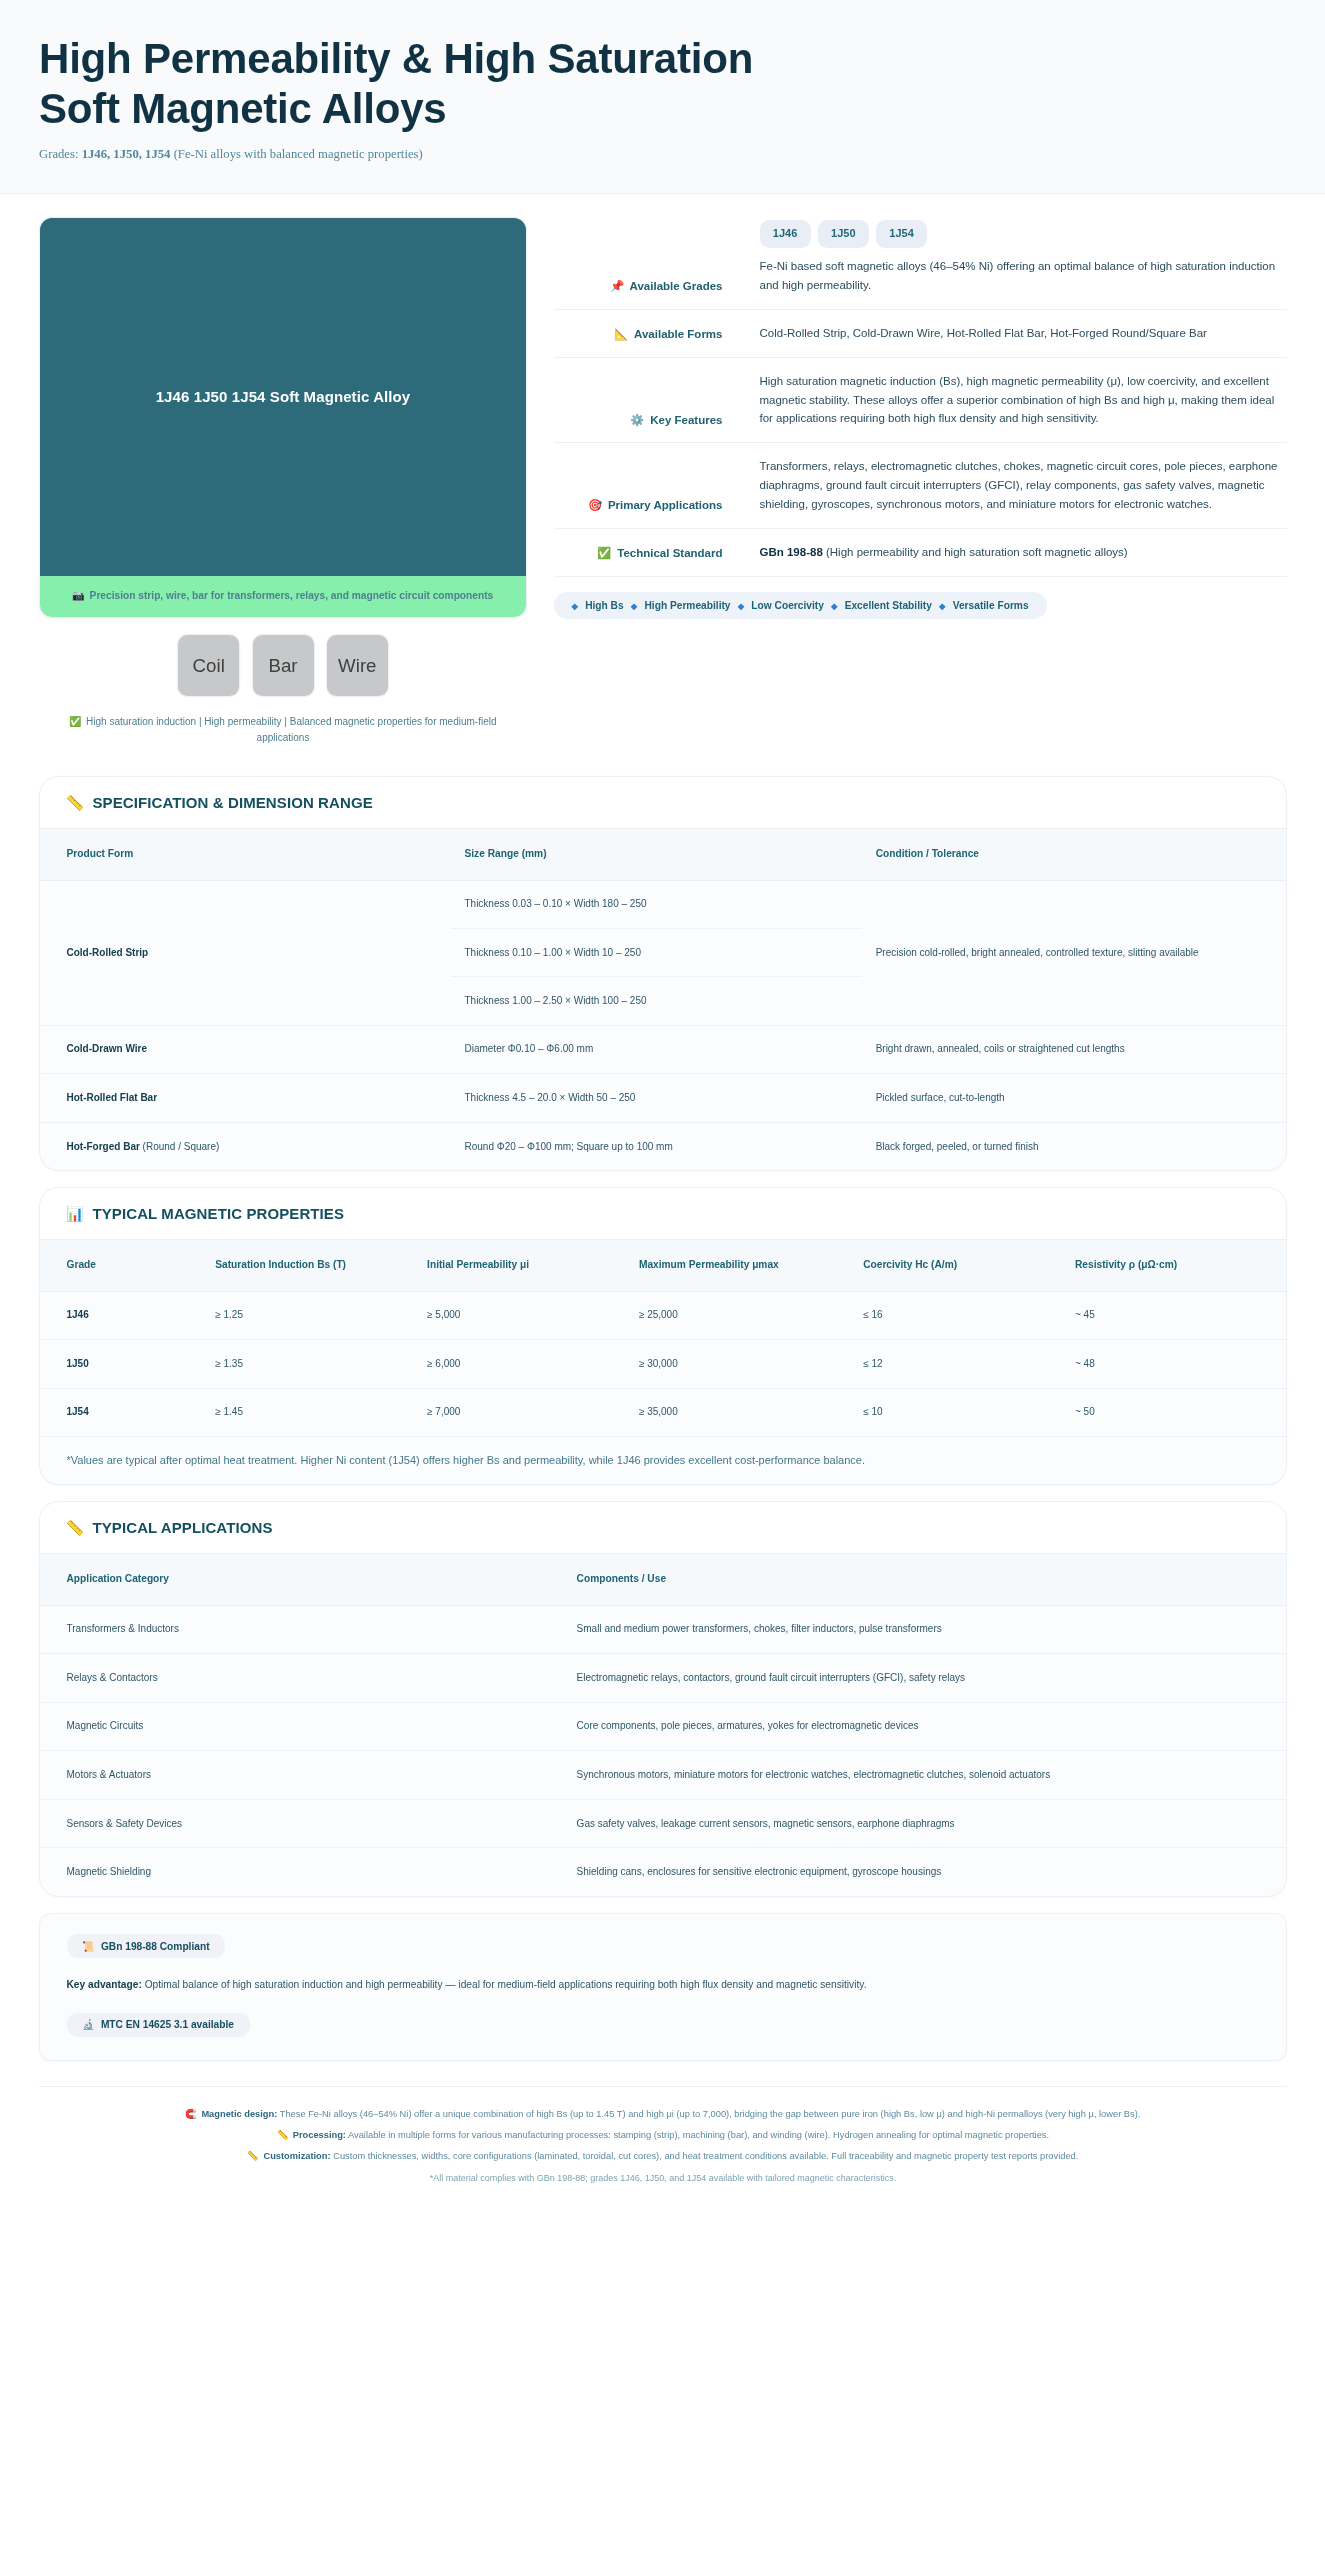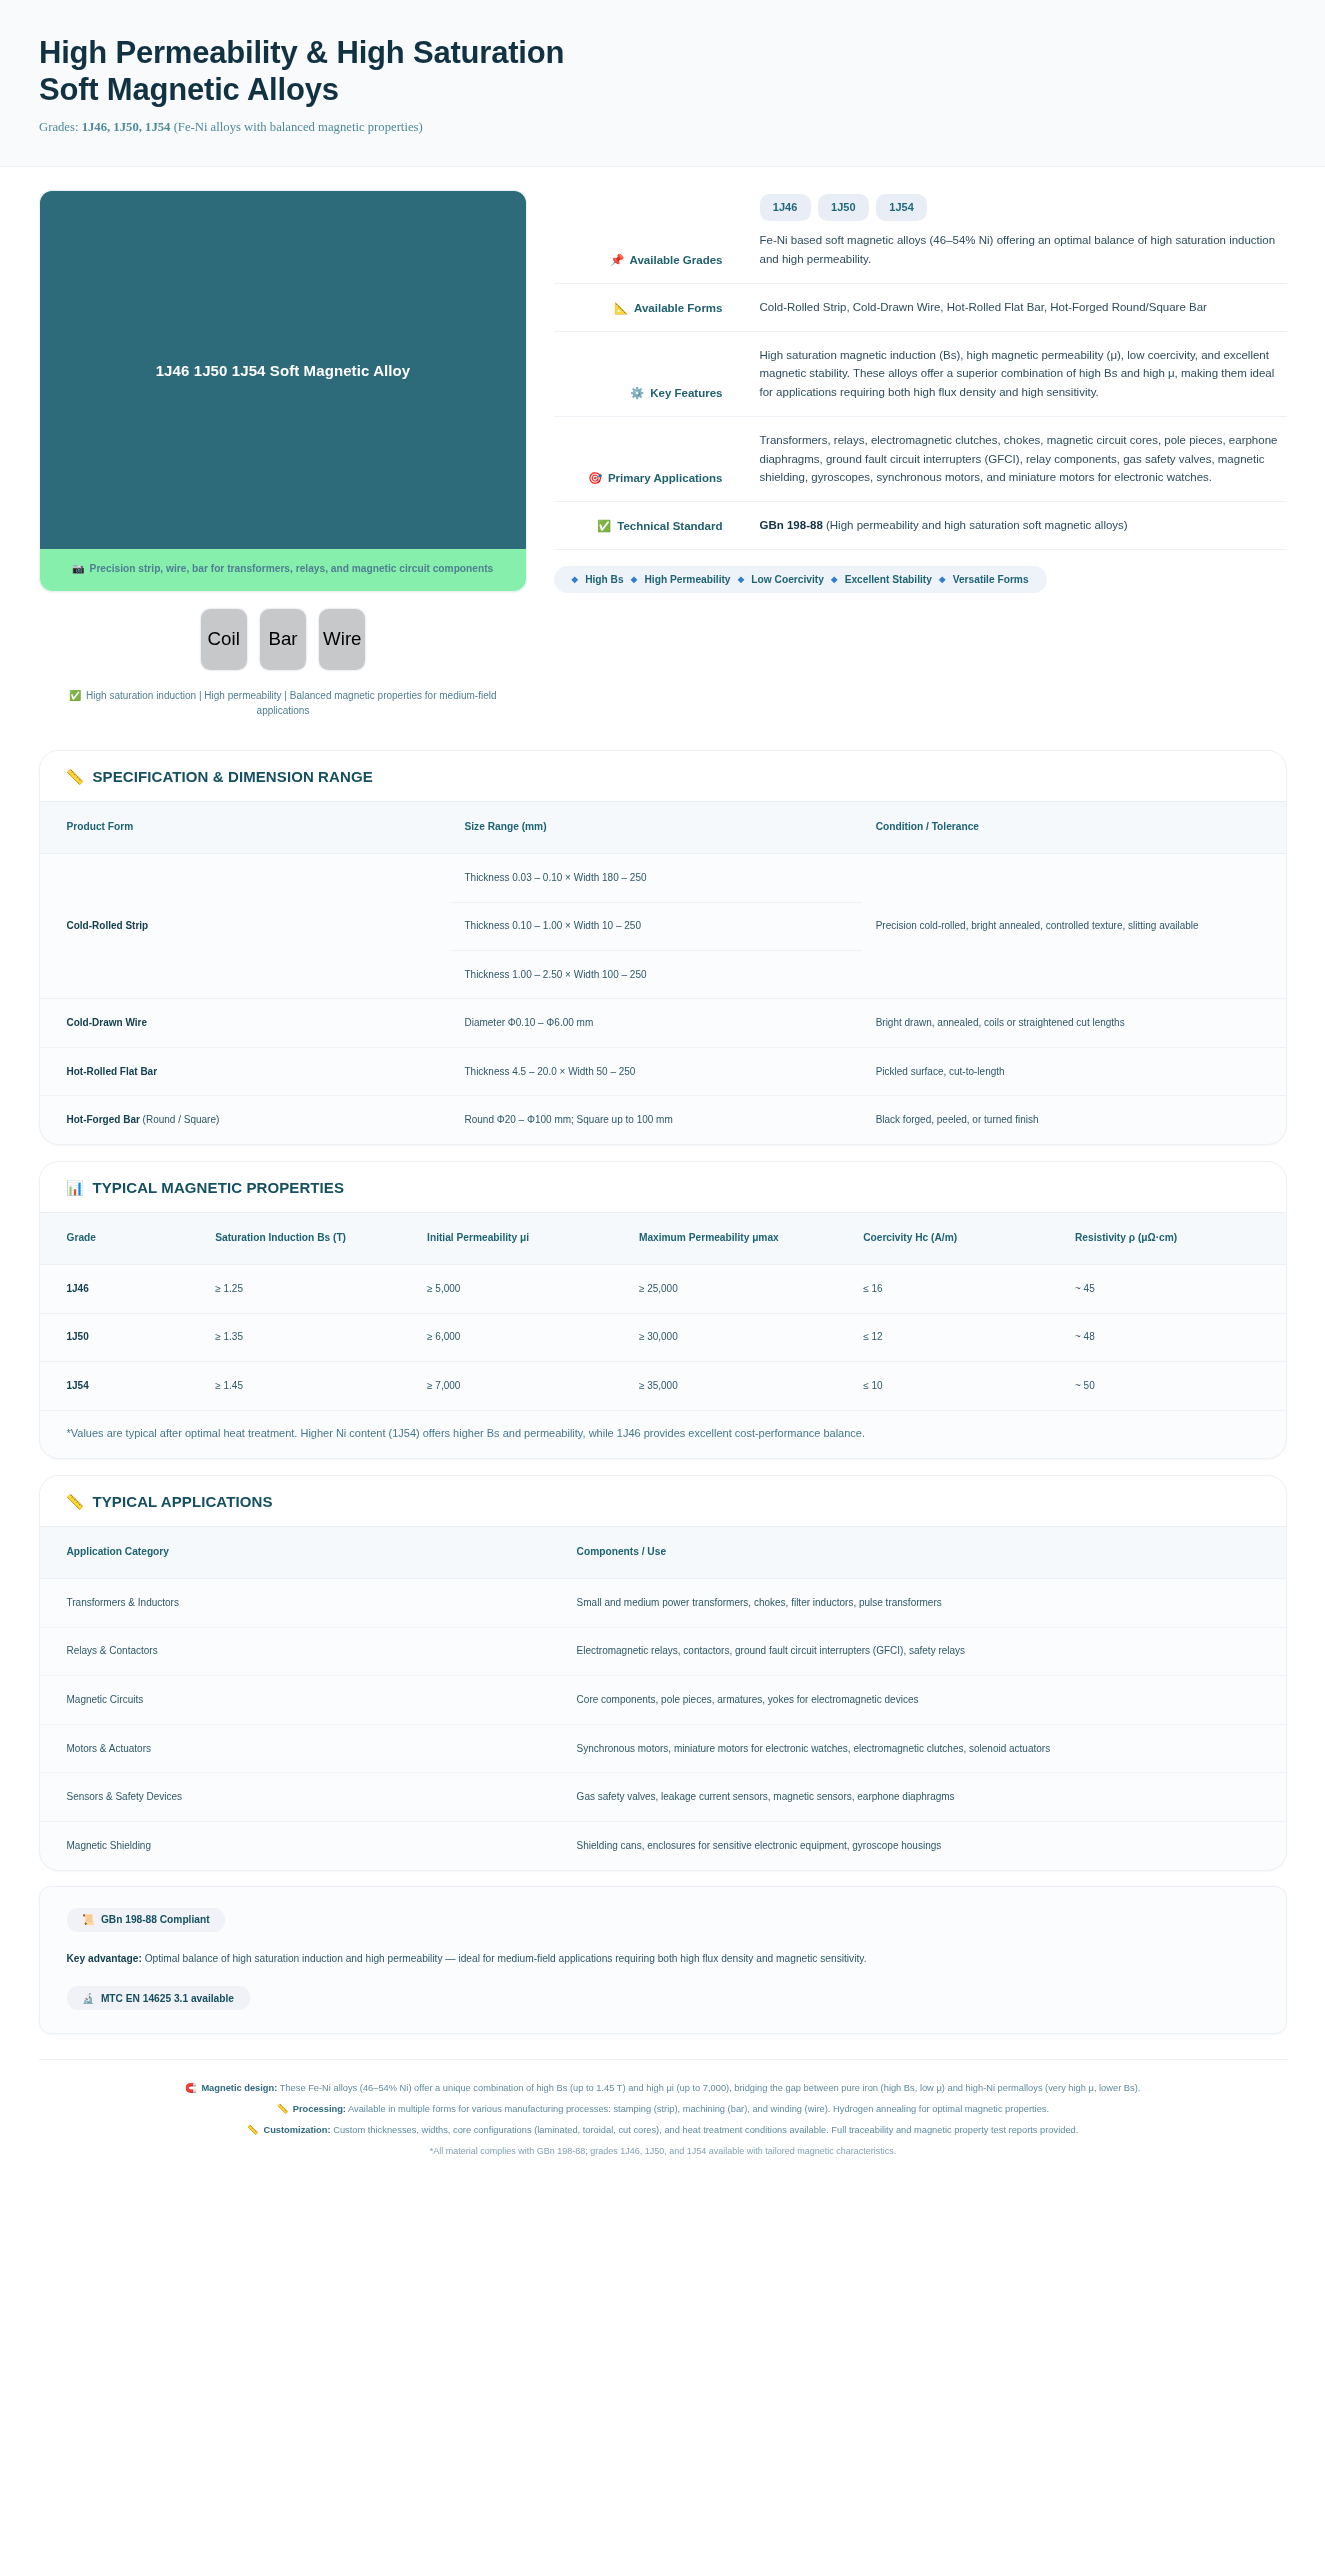--- a/index.html
+++ b/index.html
@@ -12,21 +12,21 @@
     -webkit-font-smoothing: antialiased;
   }
 
   
   .hero {
     background: #f8fafc;
     padding: 34px 39px 31px 39px;
     border-bottom: 0.6px solid #eef1f6;
   }
   .hero h1 {
-    font-size: 31px;
+    font-size: 42px;
     line-height: 1.20;
     font-weight: 700;
     color: #113243;
     letter-spacing: -0.2px;
   }
   .hero-sub {
     margin-top: 12px;
     font-size: 12.7px;
     color: #4e8a9c;
     font-weight: 400;
@@ -76,28 +76,28 @@
   }
   .img-caption .emo { margin-right: 4.2px; }
 
   .thumbs {
     display: flex;
     gap: 13.3px;
     justify-content: center;
     margin-top: 17px;
   }
   .thumb {
-    width: 46px;
+    width: 61px;
     height: 61px;
     border-radius: 9.6px;
     background: #c6c8ca;
     display: flex;
     align-items: center;
     justify-content: center;
-    color: #000000;
+    color: #404040;
     font-size: 18.7px;
     font-weight: 400;
     box-shadow: 0 0 0 1.2px #eef1f5;
   }
 
   .left-note {
     margin-top: 18px;
     text-align: center;
     font-size: 10px;
     color: #4e7f92;

